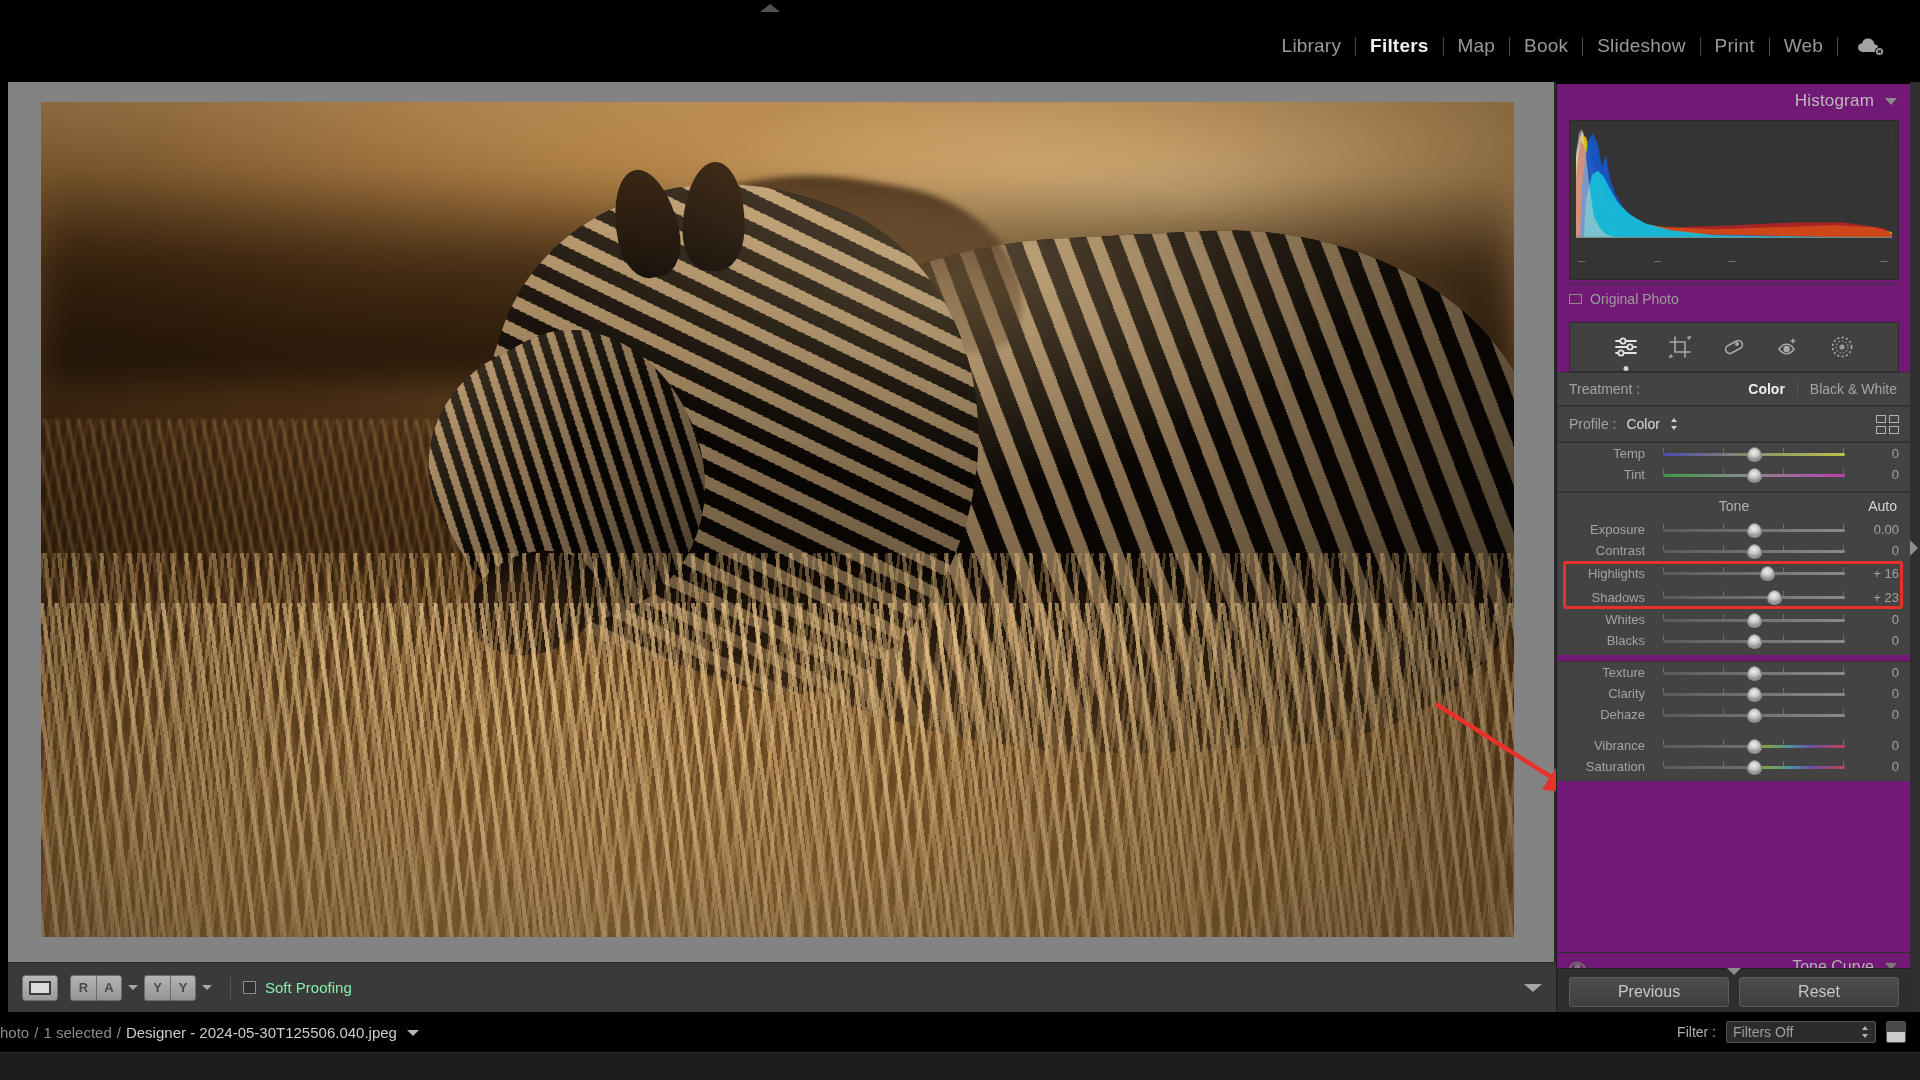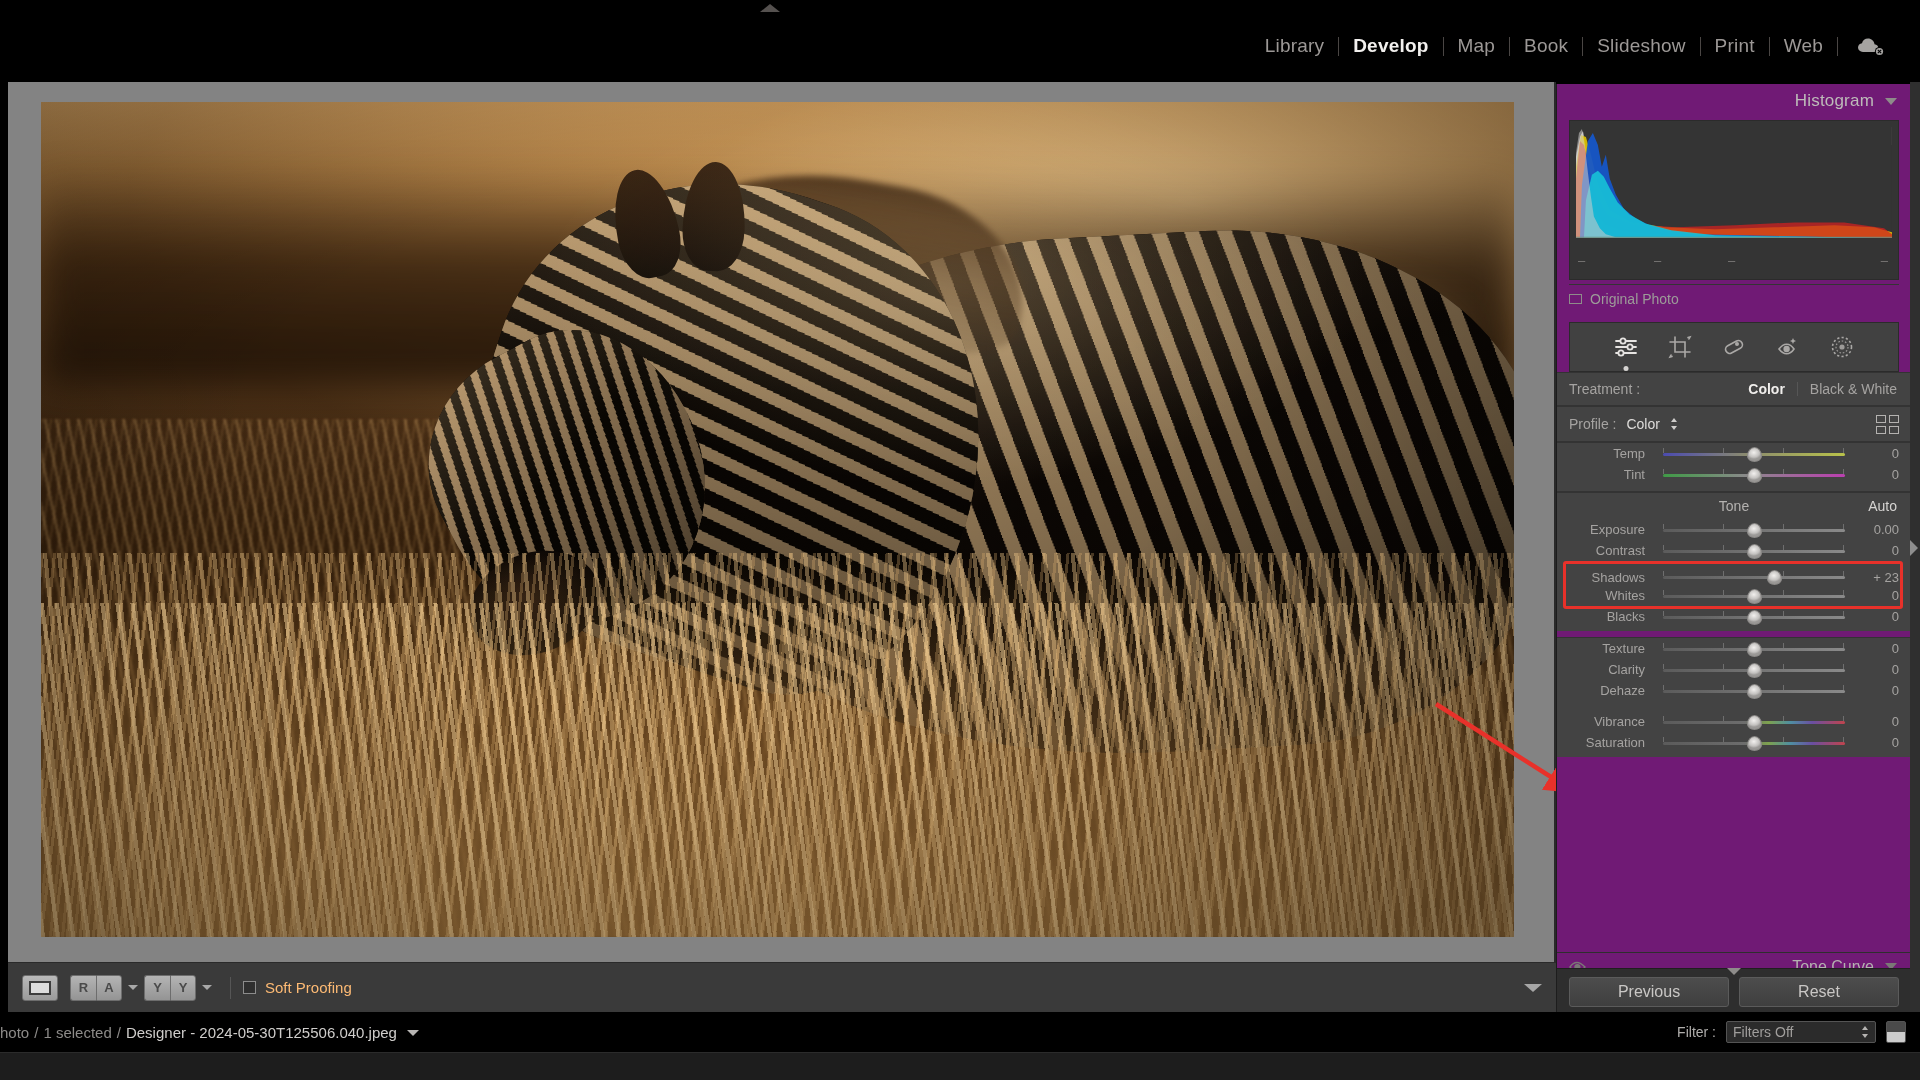--- a/index.html
+++ b/index.html
@@ -197,21 +197,21 @@
   .tb-pairbtn .half:first-child { border-radius:3px 0 0 3px; border-right:none; }
   .tb-pairbtn .half:last-child { border-radius:0 3px 3px 0; }
   .caret-sm {
     width:0;height:0;border-left:5px solid transparent;border-right:5px solid transparent;
     border-top:5px solid #a8a8a8; margin: 0 6px 0 6px; cursor:pointer;
   }
   .tb-div { width:1px; height:22px; background:#565656; margin:0 12px; }
   .tb-check {
     width:13px;height:13px;border:1px solid #8c8c8c;background:#2f2f2f; display:inline-block;
   }
-  .tb-label { color:#fdba74; font-size:15px; margin-left:9px; }
+  .tb-label { color:#86efac; font-size:15px; margin-left:9px; }
   .tb-rightcaret {
     position:absolute; right:14px; top:50%; transform:translateY(-50%);
     width:0;height:0;border-left:9px solid transparent;border-right:9px solid transparent;
     border-top:8px solid #a6a6a6; cursor:pointer;
   }
 
   
   .rightpanel {
     position:absolute; right:0; top:84px; width:364px; height:1068px;
     background:#701a75; border-left:1px solid #1d1d1d;
@@ -397,21 +397,21 @@
 </head>
 <body>
 
 <div class="app">
 
   <div class="topbar">
     <div class="top-handle"></div>
     <div class="modulebar">
       <span class="mod">Library</span>
       <span class="modsep"></span>
-      <span class="mod active">Develop</span>
+      <span class="mod active">Filters</span>
       <span class="modsep"></span>
       <span class="mod">Map</span>
       <span class="modsep"></span>
       <span class="mod">Book</span>
       <span class="modsep"></span>
       <span class="mod">Slideshow</span>
       <span class="modsep"></span>
       <span class="mod">Print</span>
       <span class="modsep"></span>
       <span class="mod">Web</span>
@@ -660,21 +660,35 @@
                 <i style="left:99%"></i>
               </span>
             <span class="sl-track"></span>
             <span class="sl-knob" style="left:50%"></span>
           </span>
           <span class="sl-val">0</span>
         </div>
 
         <div style="position:relative;">
           <div class="highlight-box"></div>
-          <div class="slider-row" style="height:24px;align-items:flex-end;">
+          <div class="slider-row" style="height:24px;">
+            <span class="sl-label">Highlights</span>
+            <span class="sl-track-wrap">
+              <span class="sl-ticks">
+                  <i style="left:0"></i>
+                  <i style="left:33%"></i>
+                  <i style="left:66%"></i>
+                  <i style="left:99%"></i>
+                </span>
+              <span class="sl-track"></span>
+              <span class="sl-knob" style="left:57%"></span>
+            </span>
+            <span class="sl-val">+ 16</span>
+          </div>
+          <div class="slider-row" style="height:24px;">
             <span class="sl-label">Shadows</span>
             <span class="sl-track-wrap">
               <span class="sl-ticks">
                   <i style="left:0"></i>
                   <i style="left:33%"></i>
                   <i style="left:66%"></i>
                   <i style="left:99%"></i>
                 </span>
               <span class="sl-track"></span>
               <span class="sl-knob" style="left:61%"></span>

